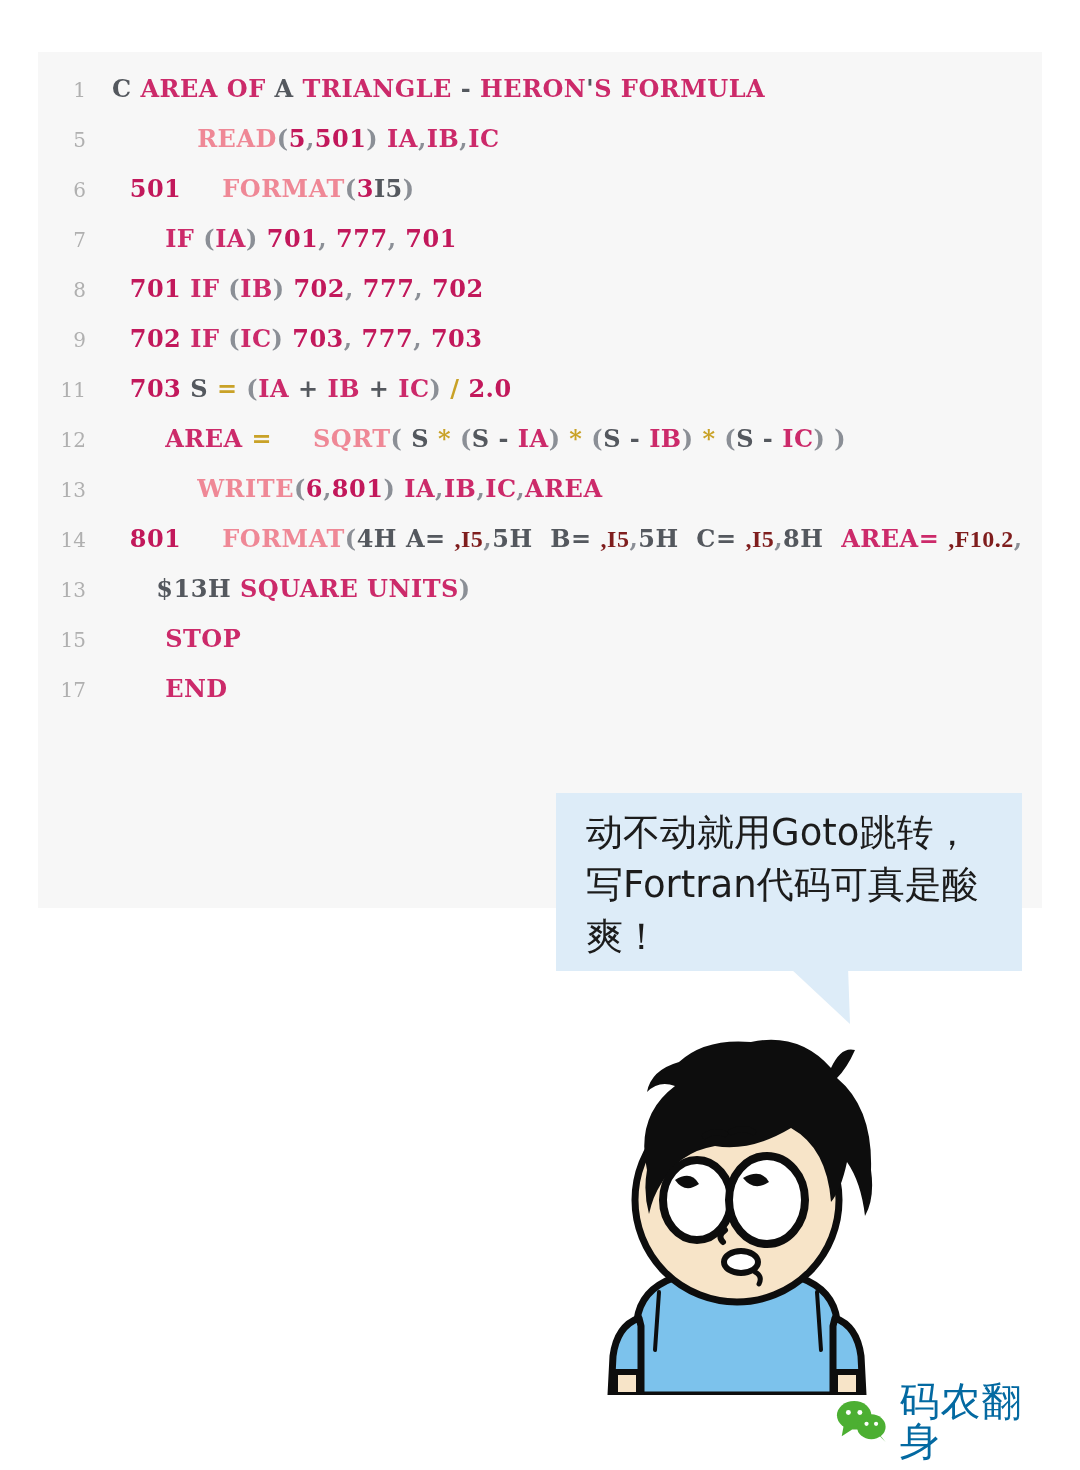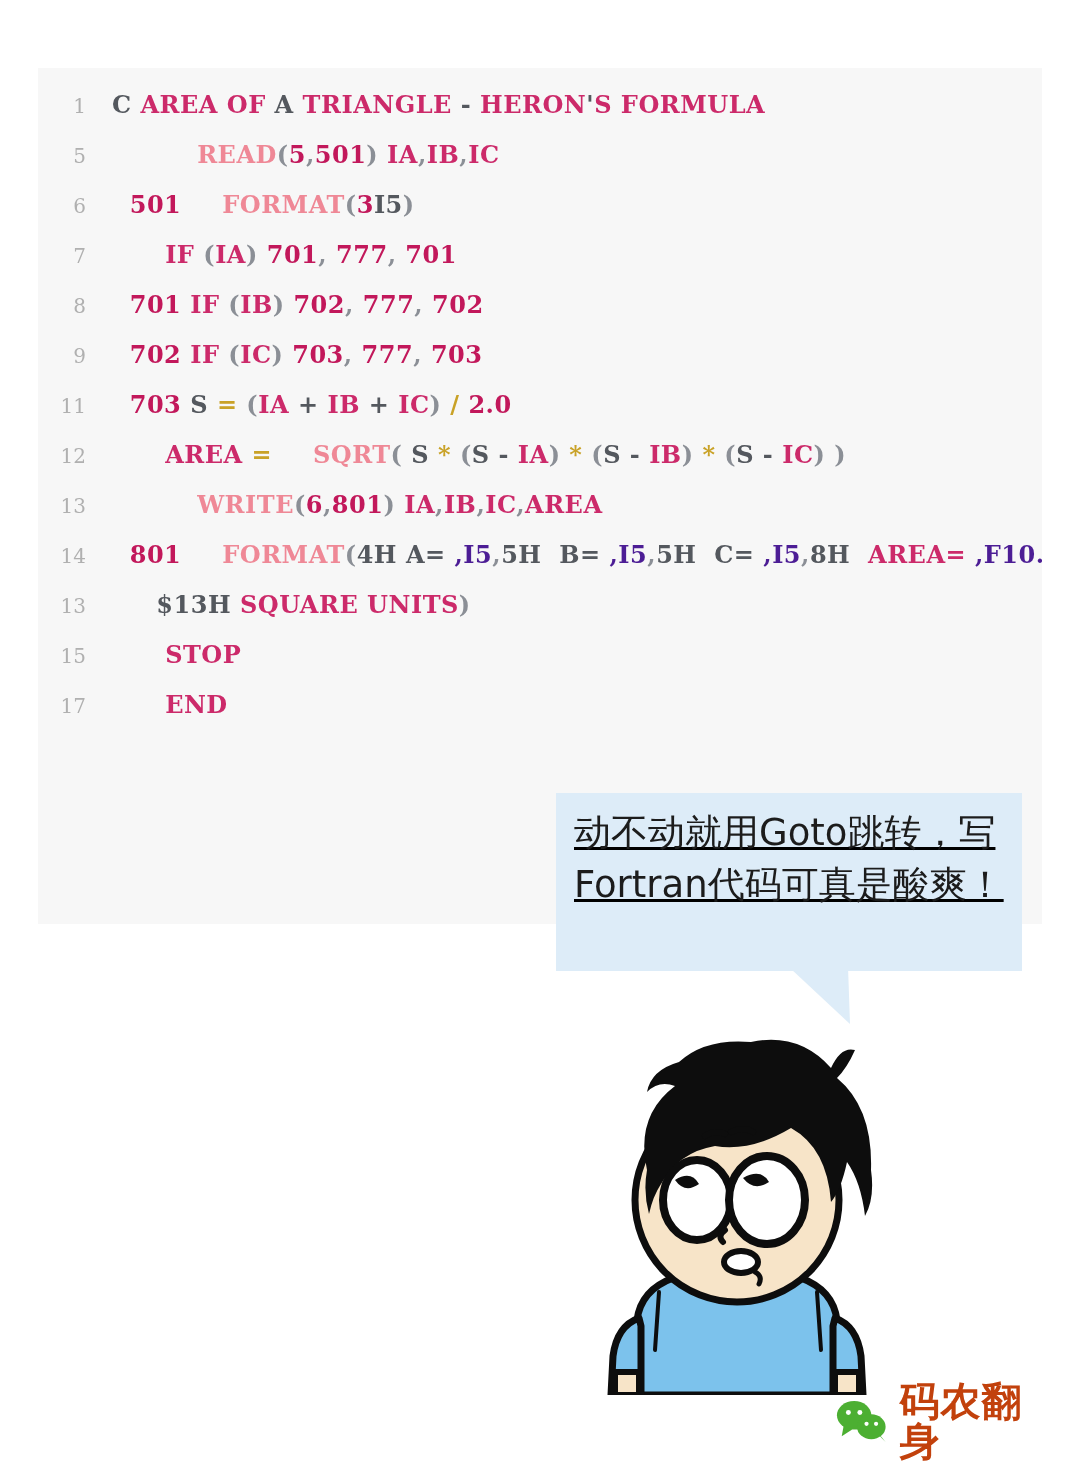--- a/index.html
+++ b/index.html
@@ -12,21 +12,21 @@
     height: 1470px;
     position: relative;
     overflow: hidden;
     font-family: "Liberation Sans", sans-serif;
   }
 
   
   #code-block {
     position: absolute;
     left: 38px;
-    top: 68px;
+    top: 52px;
     width: 1004px;
     height: 856px;
     background: #f7f7f7;
     overflow: hidden;
     box-sizing: border-box;
     padding-top: 12px;
   }
   .code-line {
     height: 50px;
     line-height: 50px;
@@ -54,33 +54,32 @@
     vertical-align: baseline;
   }
   
   .t-cmt   { color: #cc2a6a; }   
   .t-plain { color: #54585e; }   
   .t-kw    { color: #ef8896; margin-left: 32px; }   
   .t-num   { color: #c2185b; }   
   .t-id    { color: #cc2a6a; }   
   .t-punc  { color: #8b8f96; }   
   .t-op    { color: #c9a227; }   
-  .t-fmt   { color: #4c1d95; }   
+  .t-fmt   { color: #7f1d1d; font-family: Liberation Serif, serif; }   
 
   
   #speech-bubble {
     position: absolute;
     left: 556px;
     top: 793px;
     width: 466px;
     height: 178px;
     background: #ddecf8;
     box-sizing: border-box;
-    padding: 14px 18px 0 18px;
-    text-decoration: underline;
+    padding: 14px 18px 0 30px;
   }
   #speech-bubble .bubble-text {
     font-family: "DejaVu Sans", "Liberation Sans", sans-serif;
     font-size: 37px;
     line-height: 52px;
     color: #1c1c1c;
     letter-spacing: 0px;
   }
   #bubble-tail {
     position: absolute;
@@ -106,22 +105,22 @@
     top: 1390px;
     width: 220px;
     height: 62px;
     display: flex;
     align-items: center;
     gap: 12px;
   }
   #watermark .wm-text {
     font-family: "DejaVu Sans", "Liberation Sans", sans-serif;
     font-size: 40px;
-    font-weight: bold;
-    color: #c2410c;
+    font-weight: normal;
+    color: #0369a1;
     letter-spacing: 1px;
     line-height: 1;
   }
 </style>
 </head>
 <body>
 
 <div id="code-block">
   <div id="code-lines">
       <div class="code-line"><span class="lineno">1</span><span class="codetext"><span class="t-plain">C</span><span class="t-cmt"> AREA OF</span><span class="t-plain"> A </span><span class="t-cmt">TRIANGLE</span><span class="t-plain"> - </span><span class="t-cmt">HERON</span><span class="t-plain">'</span><span class="t-cmt">S FORMULA</span></span></div>

